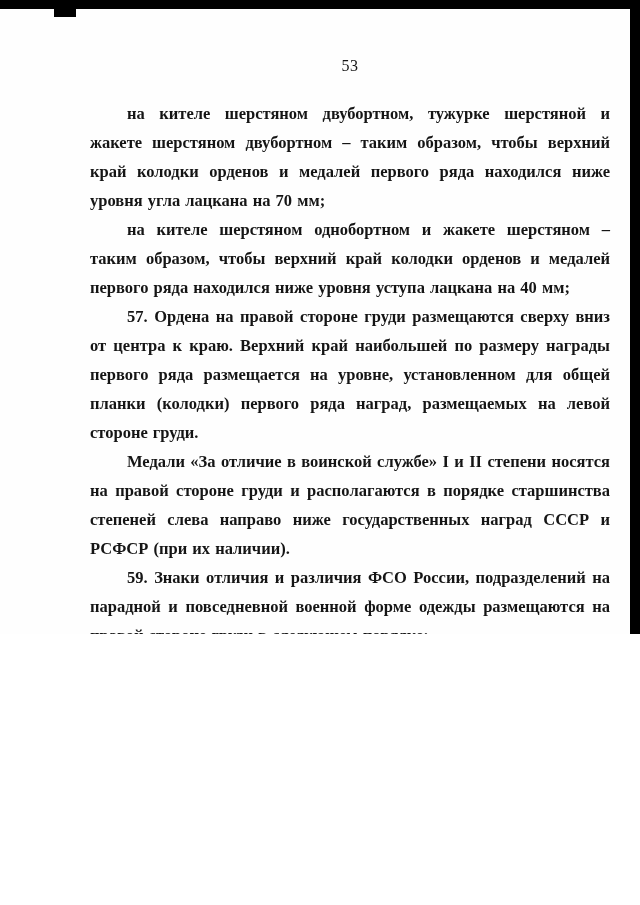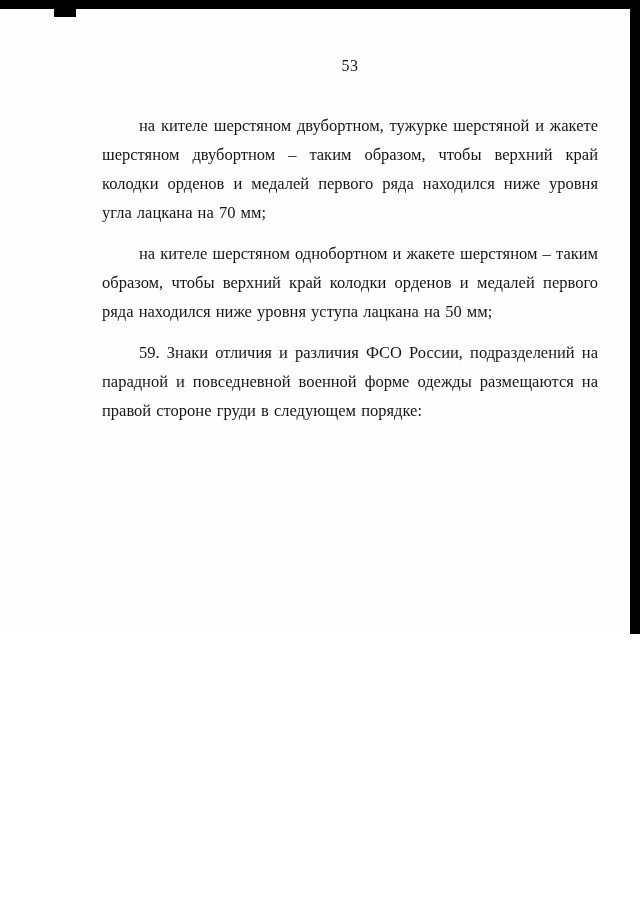--- a/index.html
+++ b/index.html
@@ -54,36 +54,39 @@
       position: absolute;
       top: 99px;
       left: 90px;
       width: 520px;
       font-size: 16.5px;
       line-height: 29px;
       text-align: justify;
       word-spacing: 1px;
     }
     .text-block p {
-      margin: 12px;
+      margin: 0;
       padding: 0;
       text-indent: 37px;
+      font-weight: bold;
     }
   </style>
 </head>
 <body>
 
 <div class="page">
 
   <div class="scan-top"></div>
   <div class="scan-top-notch"></div>
   <div class="scan-right"></div>
   <div class="scan-right-tick"></div>
 
   <div class="page-number">53</div>
 
   <div class="text-block">
     <p>на кителе шерстяном двубортном, тужурке шерстяной и жакете шерстяном двубортном – таким образом, чтобы верхний край колодки орденов и медалей первого ряда находился ниже уровня угла лацкана на 70 мм;</p>
-    <p>на кителе шерстяном однобортном и жакете шерстяном – таким образом, чтобы верхний край колодки орденов и медалей первого ряда находился ниже уровня уступа лацкана на 50 мм;</p>
+    <p>на кителе шерстяном однобортном и жакете шерстяном – таким образом, чтобы верхний край колодки орденов и медалей первого ряда находился ниже уровня уступа лацкана на 40 мм;</p>
+    <p>57. Ордена на правой стороне груди размещаются сверху вниз от центра к краю. Верхний край наибольшей по размеру награды первого ряда размещается на уровне, установленном для общей планки (колодки) первого ряда наград, размещаемых на левой стороне груди.</p>
+    <p>Медали «За отличие в воинской службе» I и II степени носятся на правой стороне груди и располагаются в порядке старшинства степеней слева направо ниже государственных наград СССР и РСФСР (при их наличии).</p>
     <p>59. Знаки отличия и различия ФСО России, подразделений на парадной и повседневной военной форме одежды размещаются на правой стороне груди в следующем порядке:</p>
   </div>
 
 </div>
 
 </body></html>

